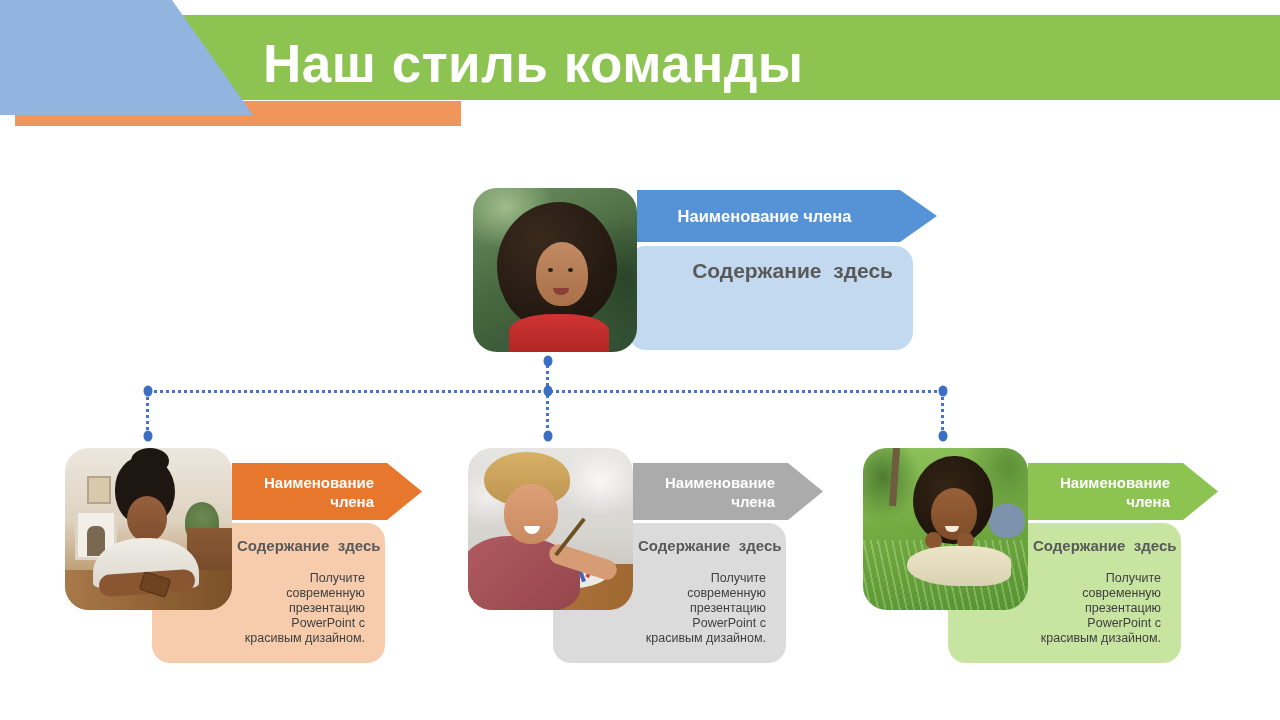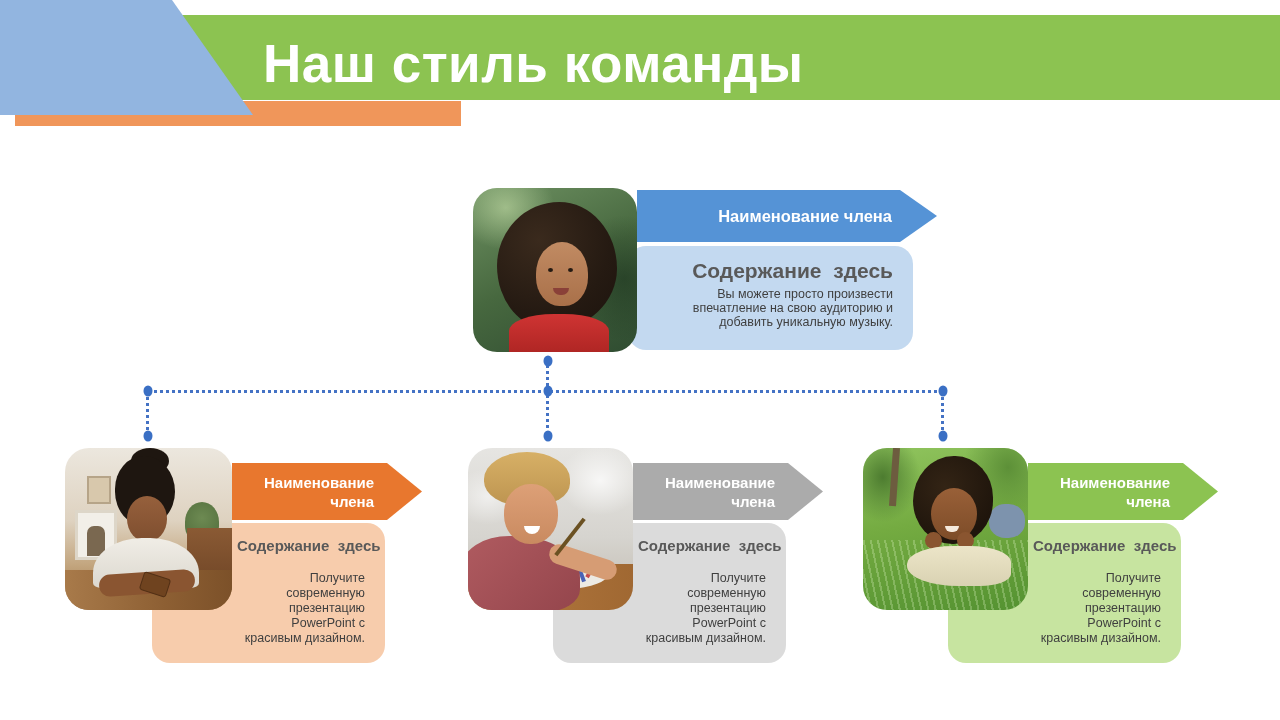--- a/index.html
+++ b/index.html
@@ -20,21 +20,21 @@
   }
   
   .conn{position:absolute;z-index:0;}
   .conn.h{border-top:3px dotted #4472C4;height:0;}
   .conn.v{border-left:3px dotted #4472C4;width:0;}
   .dot{position:absolute;width:9px;height:11px;border-radius:50%;background:#3A6FC4;transform:translate(-50%,-50%);z-index:1;}
   
   .photo{position:absolute;border-radius:24px;overflow:hidden;z-index:5;}
   .art{position:absolute;}
   .arrow{
-    position:absolute;z-index:4;display:flex;align-items:center;justify-content:flex-end;
+    position:absolute;z-index:4;display:flex;align-items:center;justify-content:center;
     color:#fff;font-weight:bold;text-align:right;
   }
   .arrow-top{clip-path:polygon(0 0,calc(100% - 37px) 0,100% 50%,calc(100% - 37px) 100%,0 100%);}
   .arrow-sm{clip-path:polygon(0 0,calc(100% - 35px) 0,100% 50%,calc(100% - 35px) 100%,0 100%);}
   .content-box{position:absolute;z-index:3;border-radius:18px;box-sizing:border-box;text-align:right;}
   .content-title{color:#595959;font-weight:bold;word-spacing:.28em;margin:0;}
   .content-body{color:#3f3f3f;margin:0;}
   
   .leader-arrow{left:637px;top:190px;width:300px;height:52px;font-size:16.5px;padding-right:45px;box-sizing:border-box;}
   .leader-box{left:628px;top:246px;width:285px;height:104px;padding:13px 20px 0 15px;}
@@ -136,21 +136,20 @@
   <div class="dot" style="left:148px;top:391px;"></div>
   <div class="dot" style="left:148px;top:436px;"></div>
   <div class="dot" style="left:943px;top:391px;"></div>
   <div class="dot" style="left:943px;top:436px;"></div>
 
   <div class="arrow arrow-top leader-arrow" style="background-color: rgb(85, 147, 214);">
     <span>Наименование члена</span>
   </div>
   <div class="content-box leader-box" style="background-color: rgb(195, 217, 240);">
     <p class="content-title">Содержание здесь</p>
-    <p class="content-body">Вы можете просто произвести впечатление на свою аудиторию и добавить уникальную музыку.</p>
   </div>
   <div class="photo ph0">
     <div class="art bg"></div>
     <div class="art hair"></div>
     <div class="art face"></div>
     <div class="art eye-l"></div>
     <div class="art eye-r"></div>
     <div class="art mouth"></div>
     <div class="art shirt"></div>
   </div>

